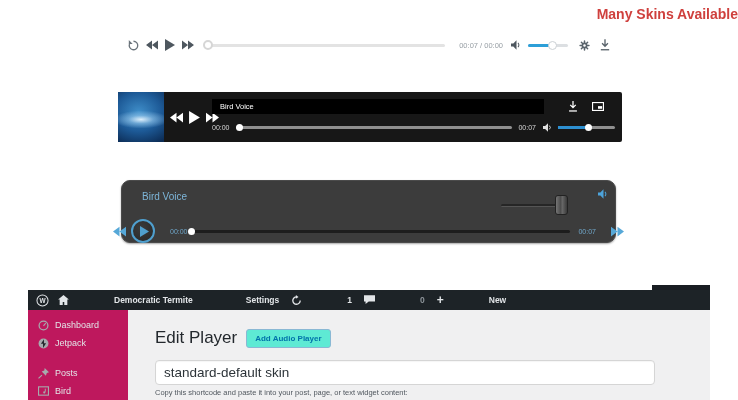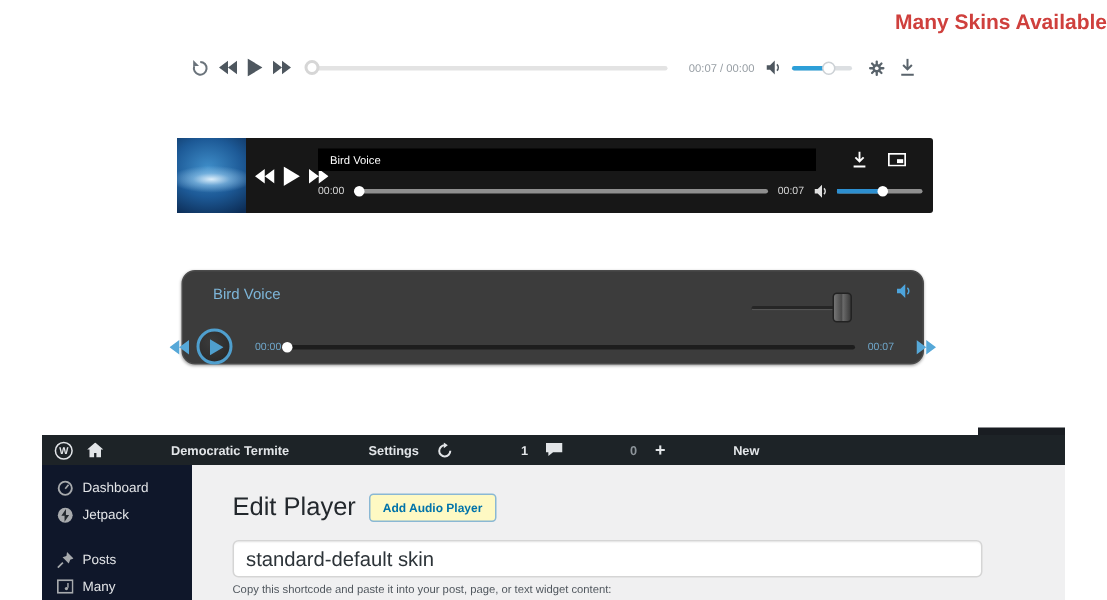--- a/index.html
+++ b/index.html
@@ -72,30 +72,30 @@
 
   
   .wp-notch { left:652px; top:285px; width:58px; height:6px; background:#191d22; }
   .wp { left:28px; top:290px; width:682px; height:110px; background:#f0f0f1; overflow:hidden; }
   .wp-bar { position:absolute; left:0; top:0; right:0; height:20px; background:#1d2327;
     display:flex; align-items:center; padding:0 8px; color:#e2e5e8; font-size:8.5px; font-weight:600; }
   .wp-bar .grp { display:flex; align-items:center; margin-right:12px; cursor:pointer; }
   .wp-bar .grp .lbl { margin-left:4px;padding-left:41px; }
   .wp-bar .muted { color:#8d949a; }
   .wp-plus { font-size:12px; font-weight:700; line-height:10px; }
-  .wp-side { position:absolute; left:0; top:20px; width:100px; bottom:0; background:#0f172a; }
+  .wp-side { position:absolute; left:0; top:20px; width:100px; bottom:0; background:#be185d; }
   .wp-side .item { display:flex; align-items:center; gap:6px; padding:4px 10px; height:18px;
     color:#e2e4e7; font-size:9px; cursor:pointer; }
   .wp-side .item:first-child { margin-top:6px; }
   .wp-side .sep { height:12px; }
   .wp-side .ico { color:#a7aaad; }
   .wp-main { position:absolute; left:100px; top:20px; right:0; bottom:0; }
   .wp-head { position:absolute; left:27px; top:18px; display:flex; align-items:center; gap:9px; }
   .wp-h1 { font-size:17px; font-weight:400; color:#23282d; }
-  .wp-addbtn { font-size:8px; font-weight:700; color:#0073aa; background:#fef9c3;
+  .wp-addbtn { font-size:8px; font-weight:700; color:#0073aa; background:#5eead4;
     border:1px solid #8ab8d4; border-radius:3px; padding:4px 8px; cursor:pointer;
     font-family:"Liberation Sans", sans-serif; }
   .wp-input { position:absolute; left:27px; top:50px; width:500px; height:25px;
     border:1px solid #d5d5d5; border-radius:4px; background:#fff; padding:0 8px;
     font-size:13.5px; color:#2c3338; font-family:"Liberation Sans", sans-serif;
     box-shadow:inset 0 1px 1px rgba(0,0,0,.04); }
   .wp-hint { position:absolute; left:27px; top:78px; font-size:7.5px; color:#50575e; }
 </style>
 </head>
 <body>
@@ -317,21 +317,21 @@
       <span>Posts</span>
     </div>
     <div class="item">
       <span class="ico">
         <svg width="11" height="10" viewBox="0 0 14 12">
             <rect x="0.7" y="0.7" width="12.6" height="10.6" fill="none" stroke="currentColor" stroke-width="1.4"></rect>
             <path d="M9.3 3v4" stroke="currentColor" stroke-width="1.2"></path>
             <circle cx="8" cy="7.8" r="1.4" fill="currentColor"></circle>
           </svg>
       </span>
-      <span>Many</span>
+      <span>Bird</span>
     </div>
   </div>
 
   <div class="wp-main">
     <div class="wp-head">
       <span class="wp-h1">Edit Player</span>
       <button class="wp-addbtn">Add Audio Player</button>
     </div>
     <input class="wp-input" value="standard-default skin" style="">
     <div class="wp-hint">Copy this shortcode and paste it into your post, page, or text widget content:</div>

